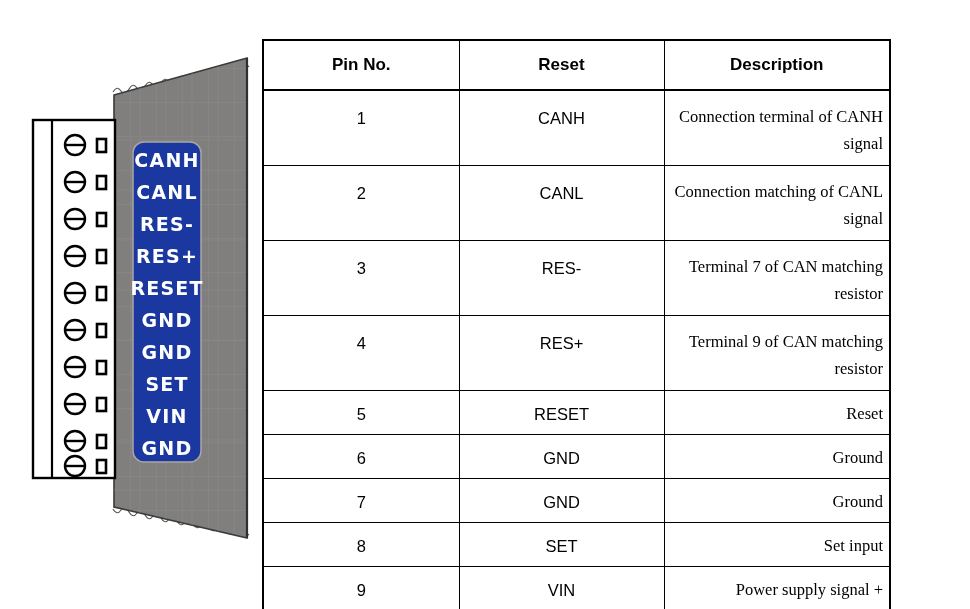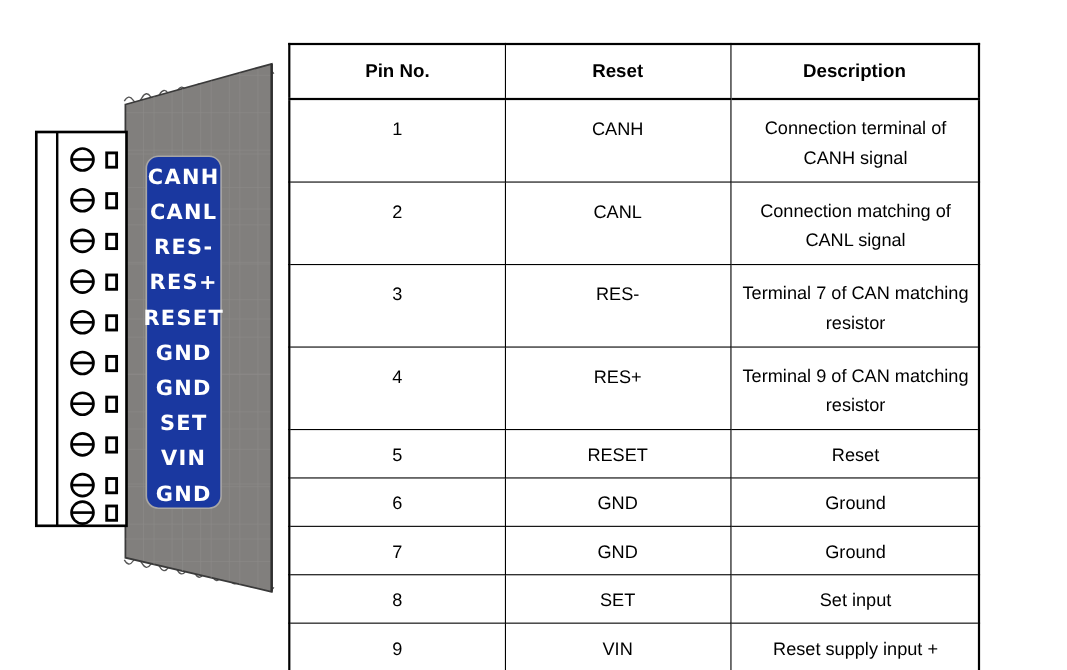--- a/index.html
+++ b/index.html
@@ -69,22 +69,23 @@
     font-size: 17px;
     text-align: center;
     height: 36px;
     vertical-align: middle;
   }
   table.pin-table td.cell-pin,
   table.pin-table td.cell-name {
     text-align: center;
   }
   table.pin-table td.cell-desc {
-    text-align: center;
+    text-align: right;
     padding-left: 8px;
+    font-family: Liberation Serif, serif;
   }
   .cell-inner {
     display: block;
     padding-top: 7px;
     line-height: 1.62;
   }
   tr.row-tall td { height: 62px; }
   tr.row-short td { height: 31px; }
   tr.row-last td { height: 48px; }
 
@@ -322,18 +323,18 @@
           </td>
       </tr>
       <tr class="row-short">
         <td class="cell-pin">
             <span class="cell-inner">9</span>
           </td>
         <td class="cell-name">
             <span class="cell-inner">VIN</span>
           </td>
         <td class="cell-desc">
-            <span class="cell-inner">Reset supply input +</span>
+            <span class="cell-inner">Power supply signal +</span>
           </td>
       </tr>
     </tbody>
   </table>
 </div>
 
 </body></html>

